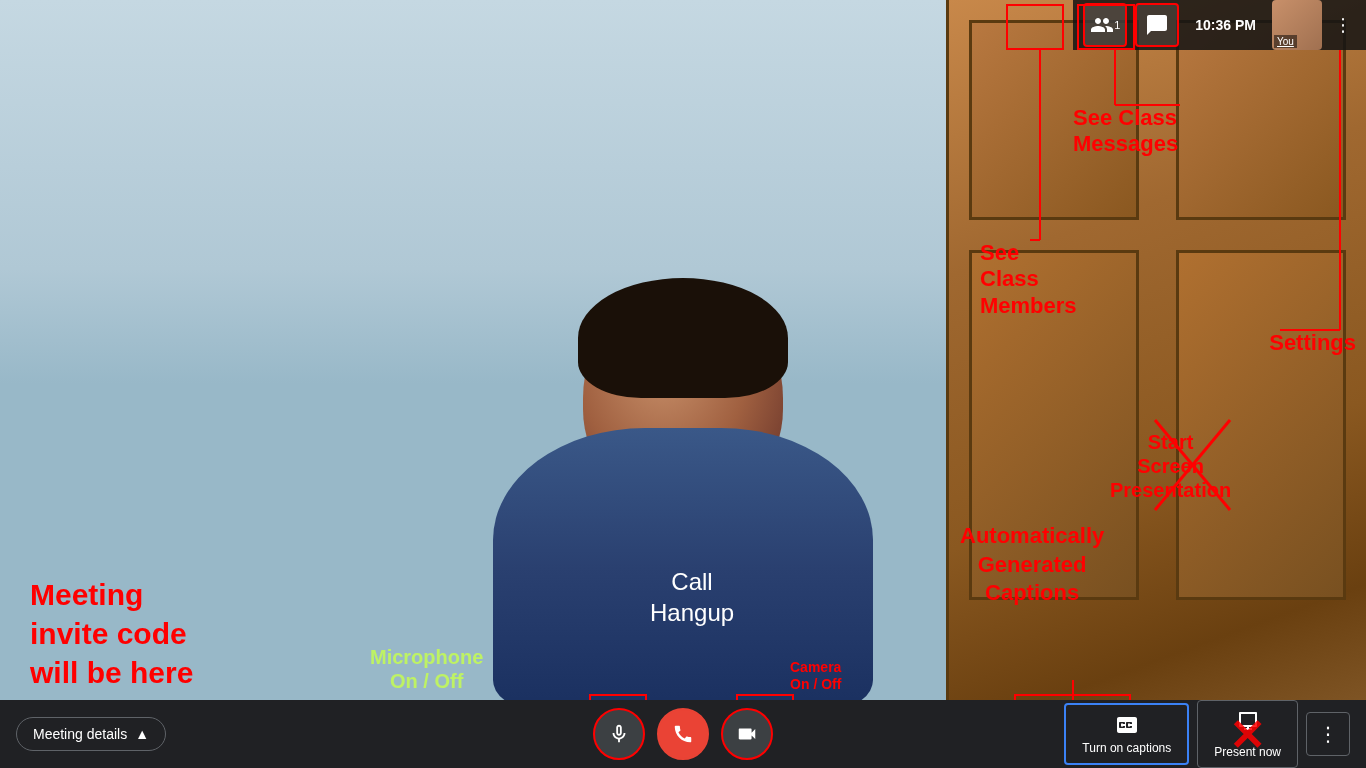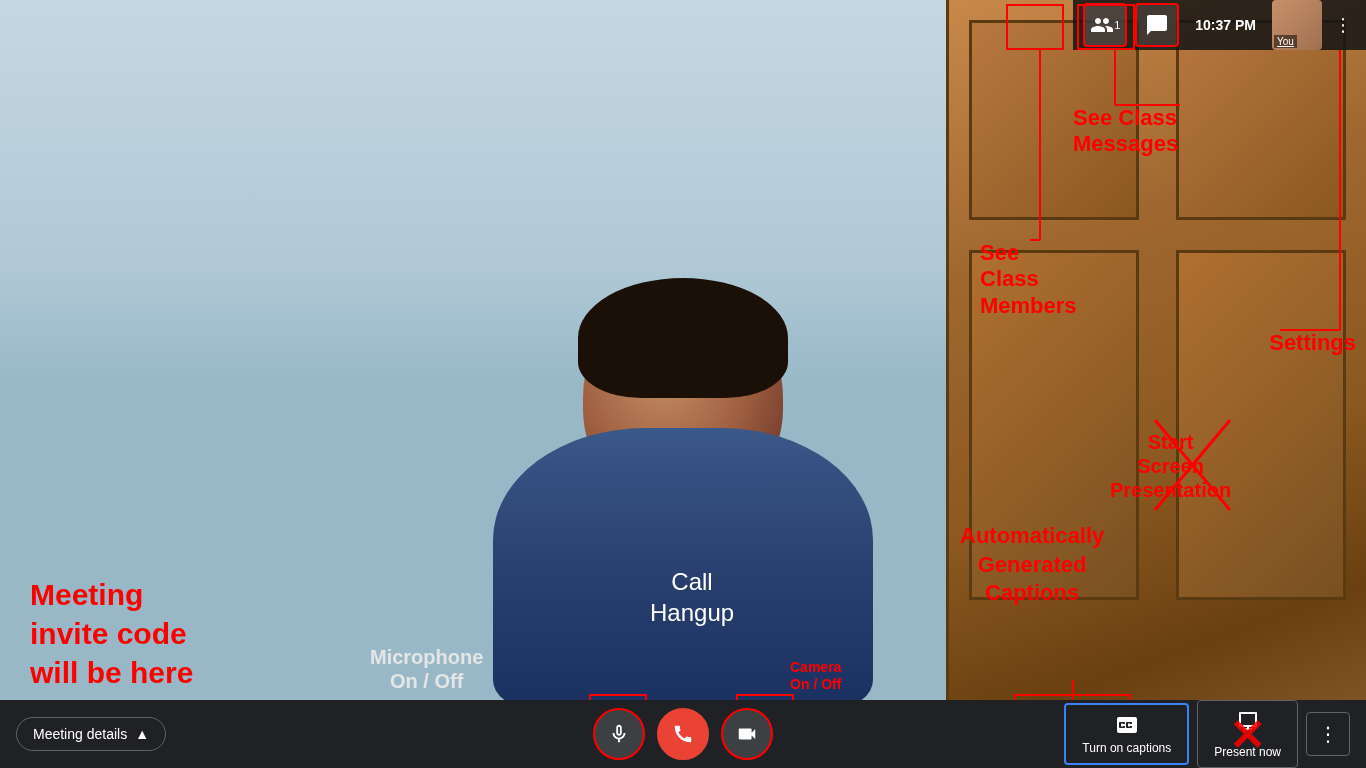--- a/index.html
+++ b/index.html
@@ -311,21 +311,21 @@
       font-weight: bold;
       line-height: 1.3;
       text-align: center;
     }
 
     
     .mic-label {
       position: absolute;
       bottom: 75px;
       left: 370px;
-      color: #e5e5e5;
+      color: #bef264;
       font-size: 20px;
       font-weight: bold;
       text-align: center;
       line-height: 1.2;
     }
 
     
     .camera-label {
       position: absolute;
       bottom: 75px;
@@ -433,21 +433,21 @@
     </svg>
     <span style="font-size:11px; color:white;">1</span>
   </div>
 
   <div class="top-bar-btn">
     <svg class="icon-svg" viewBox="0 0 24 24" fill="white">
       <path d="M20 2H4c-1.1 0-2 .9-2 2v18l4-4h14c1.1 0 2-.9 2-2V4c0-1.1-.9-2-2-2z"></path>
     </svg>
   </div>
 
-  <div class="time-display">10:37  PM</div>
+  <div class="time-display">10:36  PM</div>
 
   <div class="avatar-thumb">
     <div style="width:100%;height:100%;background:linear-gradient(135deg,#c8906a,#a07050);"></div>
     <span class="you-label">You</span>
   </div>
 
   <span class="more-dots">⋮</span>
 </div>
 
 <div class="meeting-invite-label">

